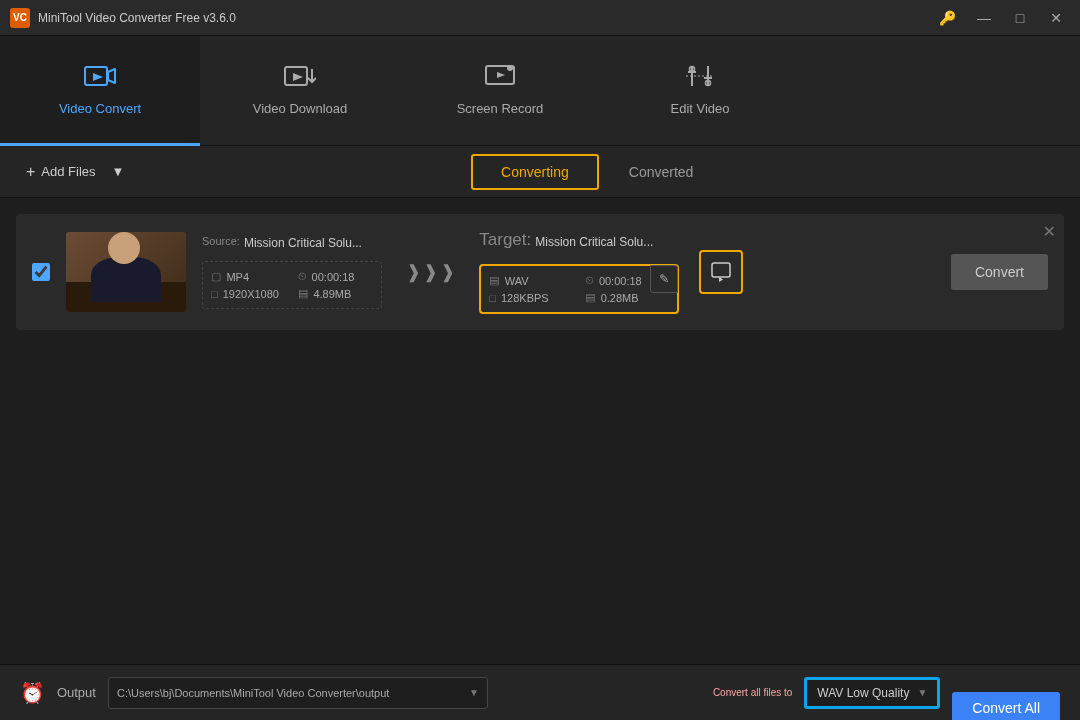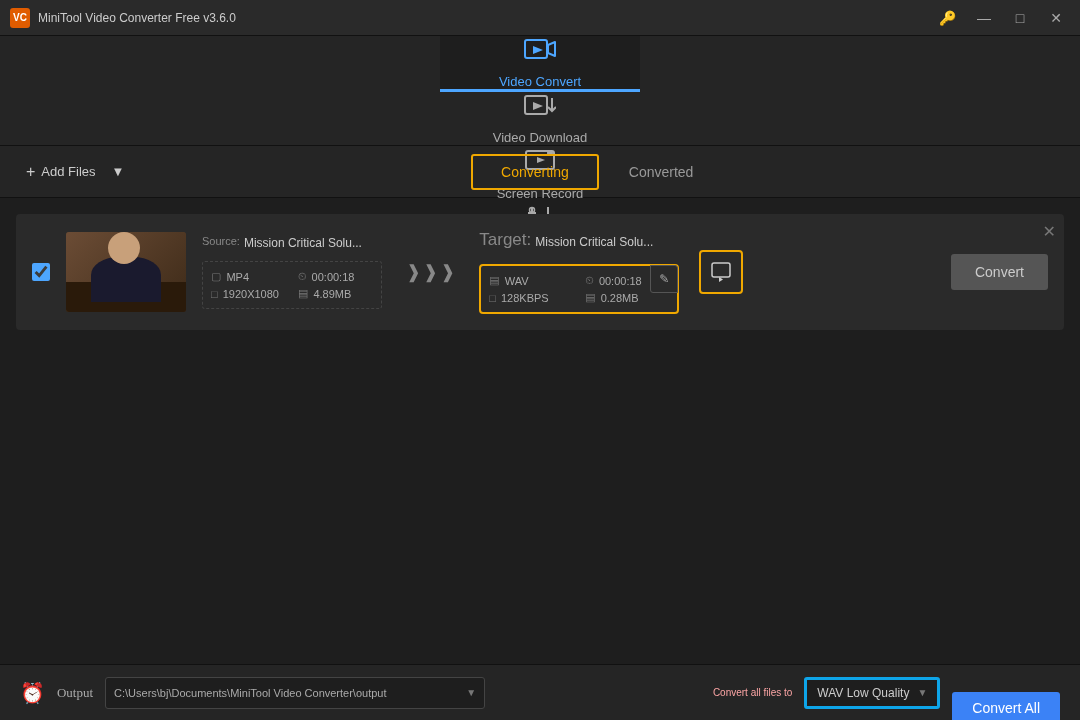--- a/index.html
+++ b/index.html
@@ -49,21 +49,20 @@
       border: none;
     }
 
     
     #nav-bar {
       height: 110px;
       background: #252525;
       display: flex;
       align-items: center;
       border-bottom: 1px solid #111;
-      flex-direction: column;
     }
     .nav-item {
       display: flex;
       flex-direction: column;
       align-items: center;
       justify-content: center;
       width: 200px;
       height: 110px;
       cursor: pointer;
       color: #aaa;
@@ -256,21 +255,21 @@
       background: #252525;
       display: flex;
       align-items: center;
       padding: 0 20px;
       gap: 12px;
       border-top: 1px solid #111;
       position: absolute;
       bottom: 0; left: 0; right: 0;
     }
     .output-icon { font-size: 20px; color: #888; }
-    .output-label { font-size: 13px; color: #aaa; flex-shrink: 0; font-family: Liberation Serif, serif; }
+    .output-label { font-size: 13px; color: #aaa; flex-shrink: 0; }
     .output-path-container {
       display: flex; align-items: center;
       background: #1e1e1e;
       border: 1px solid #444;
       border-radius: 3px;
       padding: 0 8px;
       height: 32px;
       flex: 1; max-width: 380px;
     }
     .output-path {

